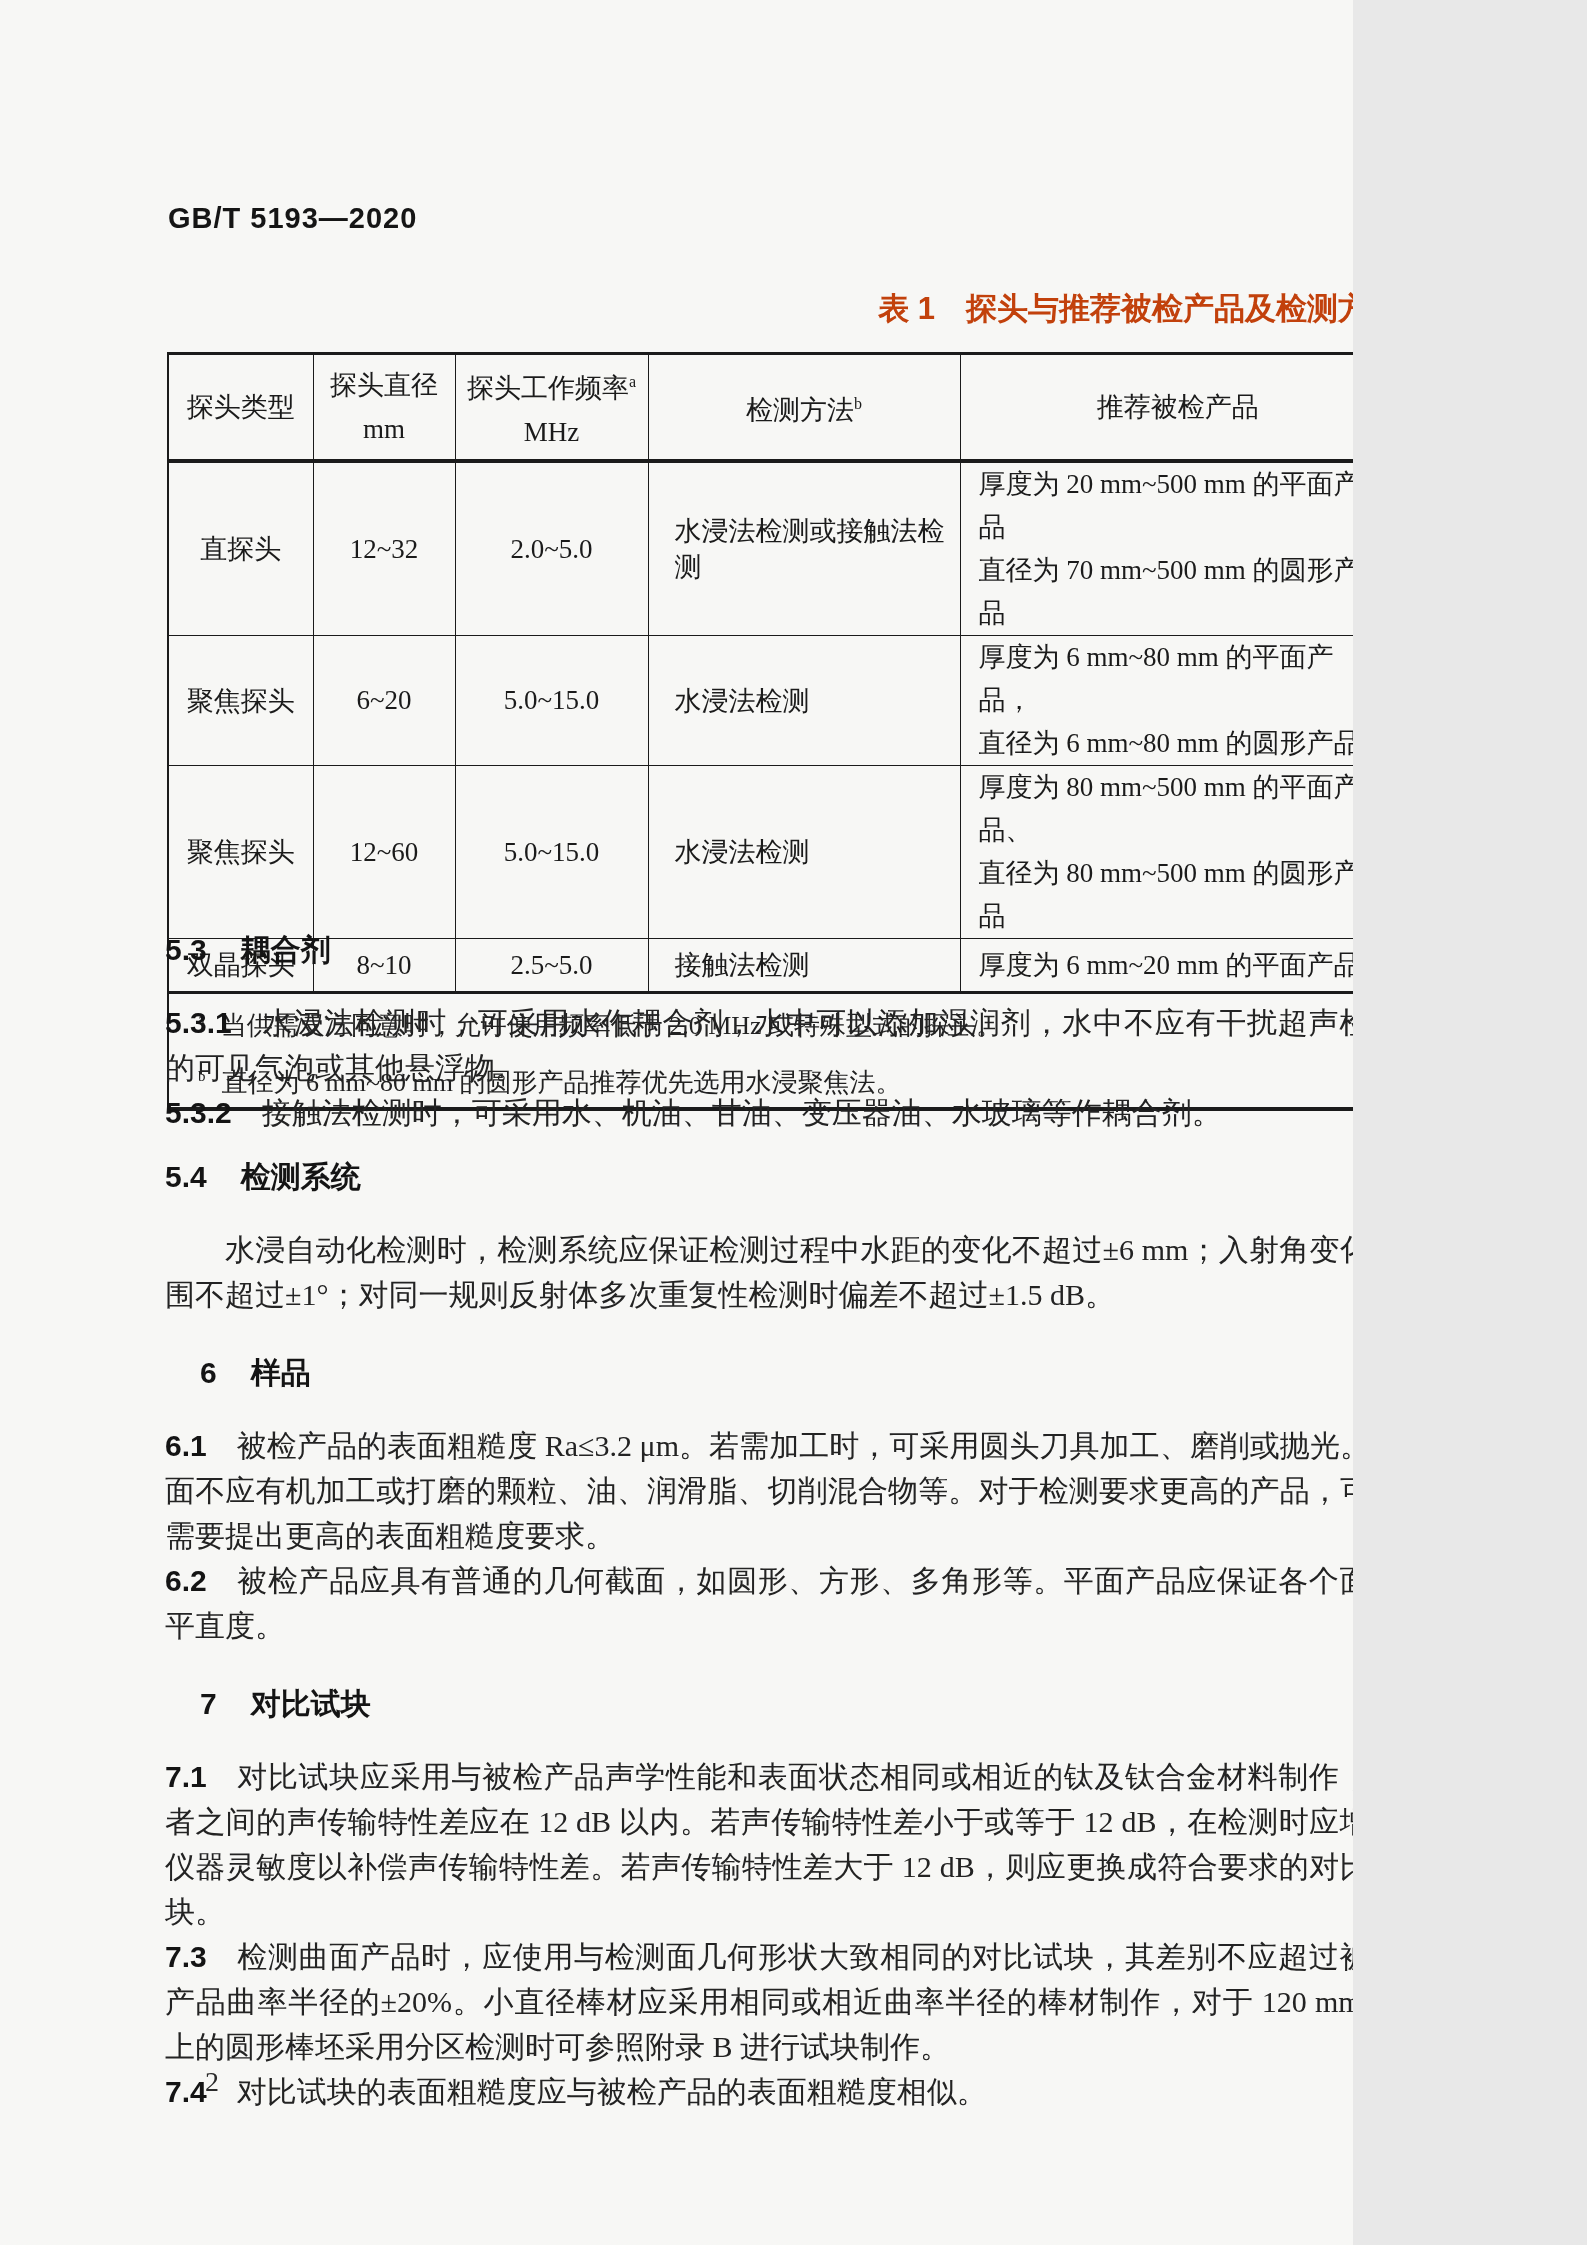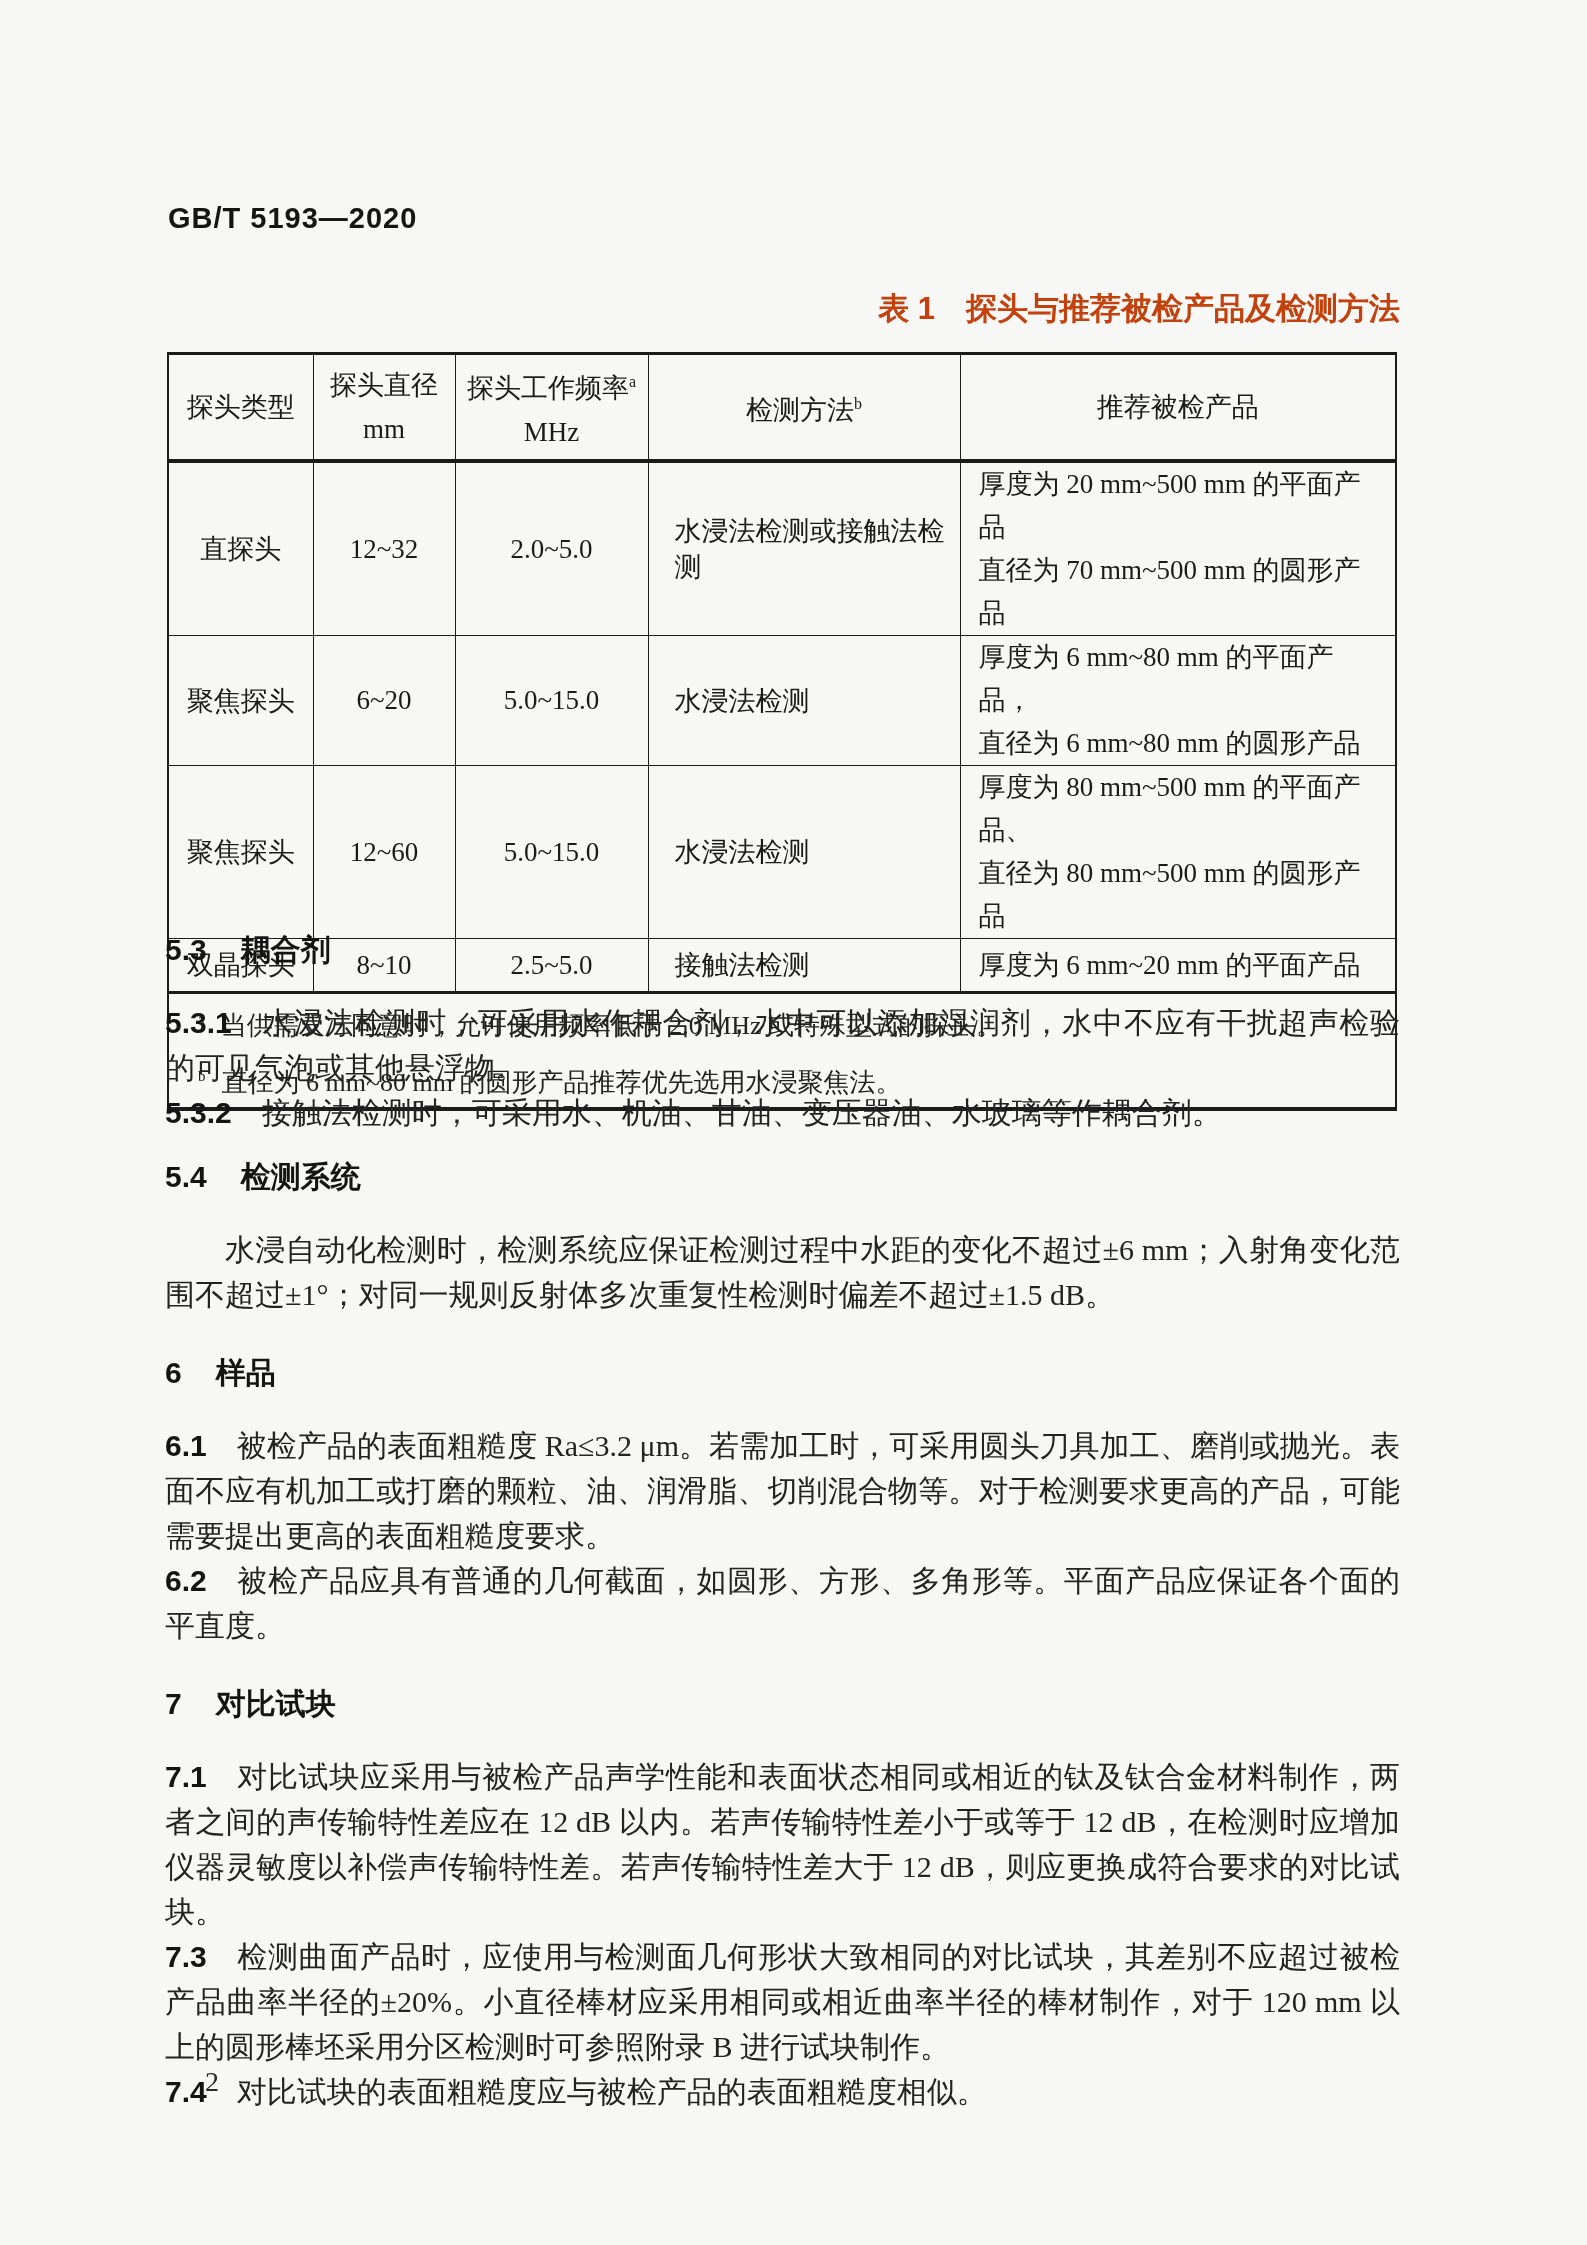--- a/index.html
+++ b/index.html
@@ -3,21 +3,21 @@
 <meta charset="utf-8">
 <style>
   html, body { margin: 0; padding: 0; }
   body {
     width: 1587px; height: 2245px;
     background: #e8e8e8;
     font-family: "Liberation Serif", "DejaVu Serif", serif;
   }
   .page {
     position: relative;
-    width: 1587px; height: 2245px;
+    width: 1353px; height: 2245px;
     background: #f7f7f5;
     color: #1e1e1e;
     overflow: hidden;
   }
   .doc-header {
     position: absolute; left: 168px; top: 202px;
     font-family: "Liberation Sans", "DejaVu Sans", sans-serif;
     font-weight: bold; font-size: 29px; letter-spacing: 1px; color: #151515;
   }
   .table-title {
@@ -75,21 +75,21 @@
   .sec-h .num { display: inline-block; margin-right: 34px; }
   .para {
     font-size: 30px; line-height: 45px;
     text-align: justify; color: #232323; margin: 0;
   }
   .para .num {
     font-family: "Liberation Sans", "DejaVu Sans", sans-serif;
     font-weight: bold; margin-right: 30px; color: #141414;
   }
   .mt22 { margin-top: 22px; }
-  .mt36 { margin-top: 36px; }
+  .mt36 { margin-top: 36px; margin-left: 35px; }
   .mt12 { margin-top: 12px; }
   .indent2 { text-indent: 2em; }
   .page-number {
     position: absolute; left: 205px; top: 2066px;
     font-size: 28px; color: #2a2a2a;
   }
 </style>
 </head>
 <body>
 

